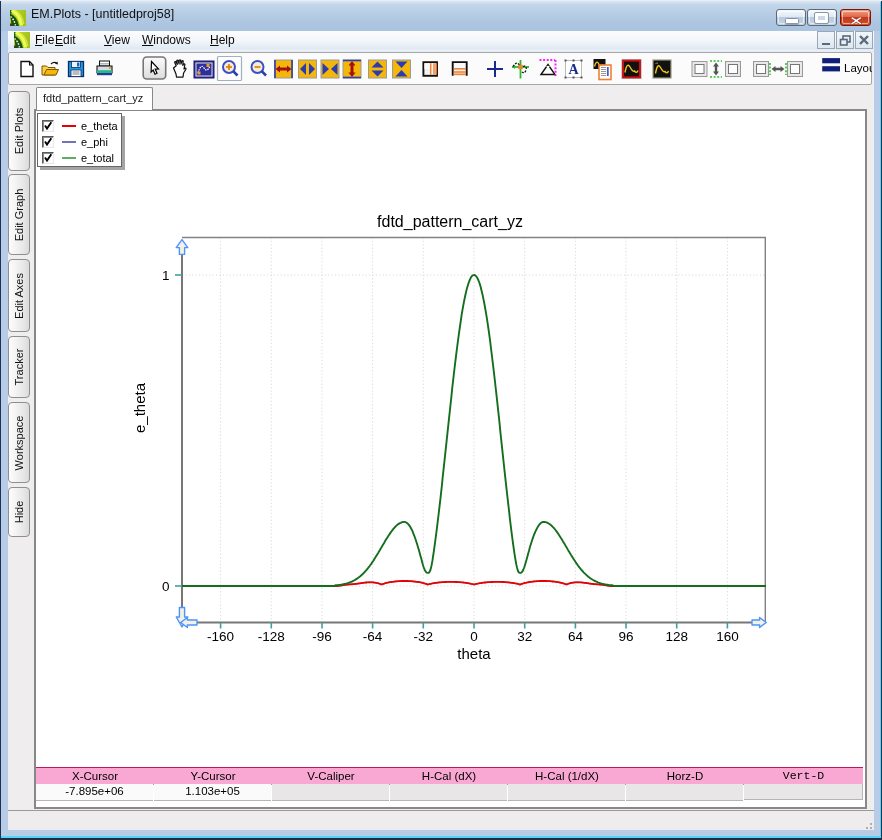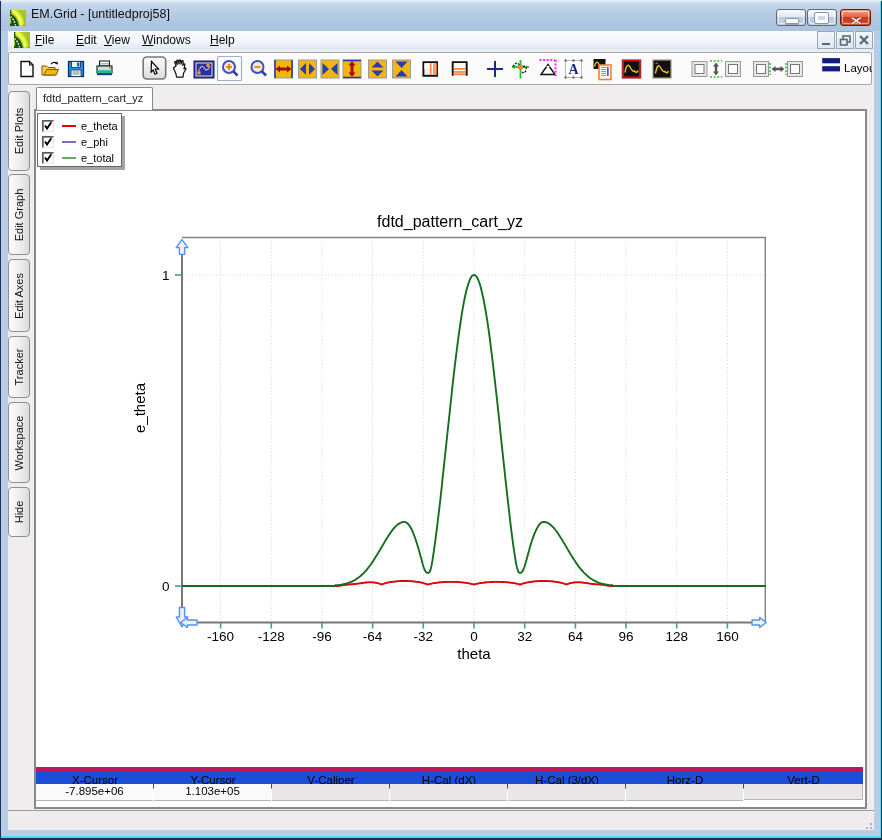--- a/index.html
+++ b/index.html
@@ -38,21 +38,21 @@
 #thetab span{position:absolute;left:6px;top:4px;font-size:11px;color:#1a1a1a;}
 
 #legend{left:37px;top:113px;width:85px;height:54px;background:#fff;border:1px solid #666;box-shadow:3px 3px 0 rgba(90,90,90,0.55);box-sizing:border-box;}
 .lrow{position:absolute;left:4px;height:12px;}
 .cb{position:absolute;left:0;top:0;width:12px;height:12px;background:#fdfdfd;border:1px solid #9a9a9a;border-top-color:#5a5a5a;border-left-color:#5a5a5a;border-bottom-color:#e8e8e8;border-right-color:#e8e8e8;box-sizing:border-box;box-shadow:inset 1px 1px 0 #8a8a8a;}
 .cb svg{position:absolute;left:0px;top:0px;}
 .lline{position:absolute;left:20px;top:5px;width:14px;height:2px;}
 .ltext{position:absolute;left:39px;top:0px;font-size:11px;color:#000;}
 
 #table{left:36px;top:767px;width:827px;height:33px;font-size:11.5px;color:#000;}
-.th{position:absolute;top:0;height:16px;background:#1d4ed8;border-top:5px solid #be185d;border-bottom:1px solid #9a9a9a;text-align:center;line-height:16px;}
+.th{position:absolute;top:0;height:16px;background:#f9a8d4;border-top:1px solid #be185d;border-bottom:1px solid #9a9a9a;text-align:center;line-height:16px;}
 .td{position:absolute;top:17px;height:16px;background:#e9e6e7;border-bottom:1px solid #b5b5b5;text-align:center;line-height:15px;}
 .tdw{background:#fafafa;}
 #statusbar{left:8px;top:810px;width:866px;height:20px;background:#efeced;border-top:1px solid #9a9a9a;}
 
 #edgeL{left:0;top:31px;width:8px;height:809px;background:#b7cde7;}
 #edgeR{left:874px;top:31px;width:8px;height:809px;background:#b7cde7;}
 #edgeB{left:0;top:830px;width:882px;height:10px;background:#b7cde7;}
 #cyanR{left:879.5px;top:2px;width:1.3px;height:836px;background:#55d5f2;}
 #darkR{left:881px;top:1px;width:1px;height:839px;background:#203055;}
 #cyanB{left:1px;top:836.2px;width:880px;height:1.4px;background:#55d5f2;}
@@ -72,21 +72,21 @@
         </linearGradient>
       </defs>
       <rect width="16" height="16" fill="url(#lfa)"></rect>
       <path d="M0 0 L4 0 Q3 2 1.5 3.5 L0 4 Z" fill="#2a6316"></path>
       <path d="M0 3.5 Q7 6 9 16 L1.5 16 Q1 8.5 0 6.5 Z" fill="#16520e"></path>
       <path d="M1.5 0.5 Q9.5 3.5 11.5 15.5" fill="none" stroke="#eefc5a" stroke-width="3.2"></path>
       <path d="M5 0.5 Q12 4 13.8 14" fill="none" stroke="#d8ef40" stroke-width="1.3"></path>
       <path d="M0.5 6.5 Q4 9 5.5 15.5" fill="none" stroke="#f2f2ee" stroke-width="1.5" stroke-dasharray="1.6 1.5"></path>
       <rect x="0" y="13.5" width="2.5" height="2.5" fill="#3c3c28"></rect>
     </svg></div>
-<div class="abs" id="titletext">EM.Grid - [untitledproj58]</div>
+<div class="abs" id="titletext">EM.Plots - [untitledproj58]</div>
 <div class="abs capbtn" id="btnmin">
     <div class="inner"></div>
   </div>
 <div class="abs capbtn" id="btnmax">
     <div class="inner"></div>
   </div>
 <div class="abs capbtn" id="btnclose">
     <div class="inner"></div>
   </div>
 <div class="abs" id="minglyph"></div>
@@ -105,21 +105,21 @@
       </defs>
       <rect width="16" height="16" fill="url(#lfb)"></rect>
       <path d="M0 0 L4 0 Q3 2 1.5 3.5 L0 4 Z" fill="#2a6316"></path>
       <path d="M0 3.5 Q7 6 9 16 L1.5 16 Q1 8.5 0 6.5 Z" fill="#16520e"></path>
       <path d="M1.5 0.5 Q9.5 3.5 11.5 15.5" fill="none" stroke="#eefc5a" stroke-width="3.2"></path>
       <path d="M5 0.5 Q12 4 13.8 14" fill="none" stroke="#d8ef40" stroke-width="1.3"></path>
       <path d="M0.5 6.5 Q4 9 5.5 15.5" fill="none" stroke="#f2f2ee" stroke-width="1.5" stroke-dasharray="1.6 1.5"></path>
       <rect x="0" y="13.5" width="2.5" height="2.5" fill="#3c3c28"></rect>
     </svg></div>
 <div class="abs menuitem" style="left:35px;"><u>F</u>ile</div>
-<div class="abs menuitem" style="left:76px;"><u>E</u>dit</div>
+<div class="abs menuitem" style="left:55px;"><u>E</u>dit</div>
 <div class="abs menuitem" style="left:104px;"><u>V</u>iew</div>
 <div class="abs menuitem" style="left:142px;"><u>W</u>indows</div>
 <div class="abs menuitem" style="left:210px;"><u>H</u>elp</div>
 <div class="abs mdibtn" style="left:817px;">
     <svg width="16" height="16" style="position:absolute;left:0;top:0">
       <rect x="4" y="11" width="8" height="2" fill="#5a6a7a"></rect>
     </svg>
   </div>
 <div class="abs mdibtn" style="left:836px;">
     <svg width="16" height="16" style="position:absolute;left:0;top:0">
@@ -444,23 +444,23 @@
       <div class="lline" style="background:#64a964;"></div>
       <div class="ltext">e_total</div>
     </div>
 </div>
 
 <div class="abs" id="table">
  <div class="th" style="left:0px;width:118px;">X-Cursor</div>
  <div class="th" style="left:118px;width:118px;">Y-Cursor</div>
  <div class="th" style="left:236px;width:118px;">V-Caliper</div>
  <div class="th" style="left:354px;width:118px;">H-Cal (dX)</div>
- <div class="th" style="left:472px;width:118px;">H-Cal (3/dX)</div>
+ <div class="th" style="left:472px;width:118px;">H-Cal (1/dX)</div>
  <div class="th" style="left:590px;width:118px;">Horz-D</div>
- <div class="th" style="left:708px;width:119px;">Vert-D</div>
+ <div class="th" style="left:708px;width:119px;font-family:Liberation Mono, monospace;">Vert-D</div>
  <div class="td tdw" style="left:0px;width:117px;">-7.895e+06</div>
  <div class="td tdw" style="left:118px;width:117px;">1.103e+05</div>
  <div class="td" style="left:236px;width:117px;"></div>
  <div class="td" style="left:354px;width:117px;"></div>
  <div class="td" style="left:472px;width:117px;"></div>
  <div class="td" style="left:590px;width:117px;"></div>
  <div class="td" style="left:708px;width:119px;border-right:1px solid #b5b5b5;box-sizing:border-box;"></div>
 </div>
 <div class="abs" id="statusbar"></div>
 <div class="abs" id="grip" style="left:862px;top:819px;"><svg width="10" height="10">

